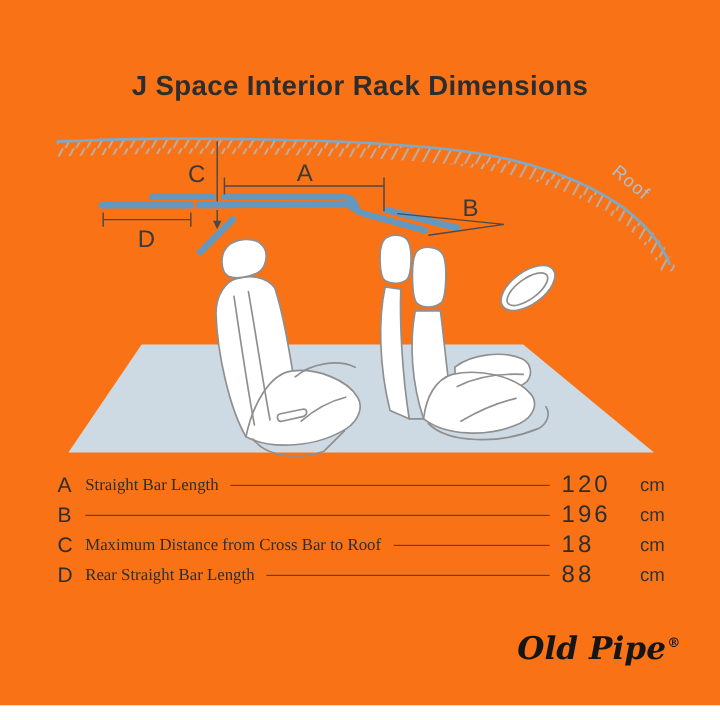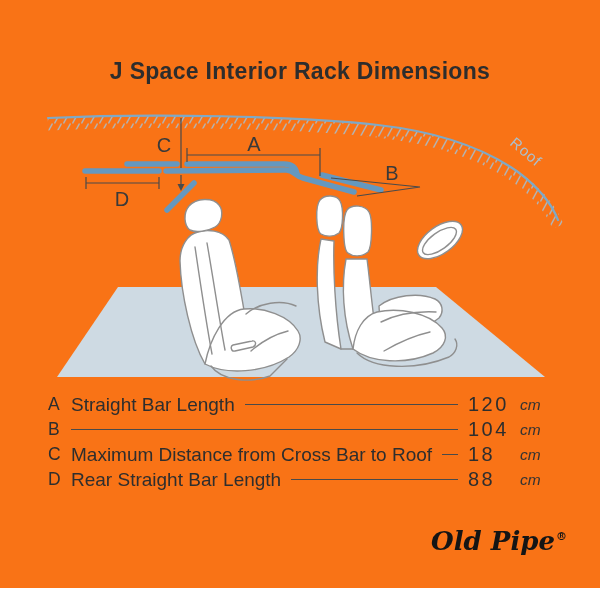--- a/index.html
+++ b/index.html
@@ -10,24 +10,24 @@
   .title{
     position:absolute;top:58px;left:0;width:600px;text-align:center;
     font-size:23px;font-weight:600;color:#2d2d2d;letter-spacing:.3px;
   }
   .diagram-svg{position:absolute;left:0;top:0;width:600px;height:600px;}
   .dlabel{font:20px "Liberation Sans",sans-serif;}
   .rooflabel{font:15px "Liberation Sans",sans-serif;letter-spacing:1px;}
   .dim-list{position:absolute;left:48px;top:392px;width:506px;}
   .dim-row{display:flex;align-items:center;height:25px;color:#2e2e2e;}
   .dim-letter{width:23px;font-size:17.5px;flex:0 0 auto;}
-  .dim-label{font-size:19px;white-space:nowrap;padding-right:10px;flex:0 0 auto;}
+  .dim-label{font-size:14px;white-space:nowrap;padding-right:10px;flex:0 0 auto;font-family:Liberation Serif, serif;}
   .dim-line{flex:1 1 auto;border-top:1.6px solid #4a4a4a;height:0;margin-right:10px;}
   .dim-value{flex:0 0 auto;width:52px;text-align:left;font-size:20px;letter-spacing:2.5px;}
-  .dim-unit{flex:0 0 auto;width:34px;font-size:15.5px;color:#333;font-style:italic;}
+  .dim-unit{flex:0 0 auto;width:34px;text-align:right;font-size:15.5px;color:#333;}
   .brand{
     position:absolute;right:33px;bottom:32px;color:#151515;
     font-family:"DejaVu Serif",serif;font-style:italic;font-weight:bold;
     font-size:26px;white-space:nowrap;margin-top:40px;
   }
   .brand sup{font-size:11px;font-style:normal;vertical-align:super;margin-left:1px;}
 </style>
 </head>
 <body>
 
@@ -106,21 +106,21 @@
     <div class="dim-row">
       <span class="dim-letter">A</span>
       <span class="dim-label">Straight Bar Length</span>
       <span class="dim-line"></span>
       <span class="dim-value">120</span>
       <span class="dim-unit">cm</span>
     </div>
     <div class="dim-row">
       <span class="dim-letter">B</span>
       <span class="dim-line"></span>
-      <span class="dim-value">104</span>
+      <span class="dim-value">196</span>
       <span class="dim-unit">cm</span>
     </div>
     <div class="dim-row">
       <span class="dim-letter">C</span>
       <span class="dim-label">Maximum Distance from Cross Bar to Roof</span>
       <span class="dim-line"></span>
       <span class="dim-value">18</span>
       <span class="dim-unit">cm</span>
     </div>
     <div class="dim-row">

